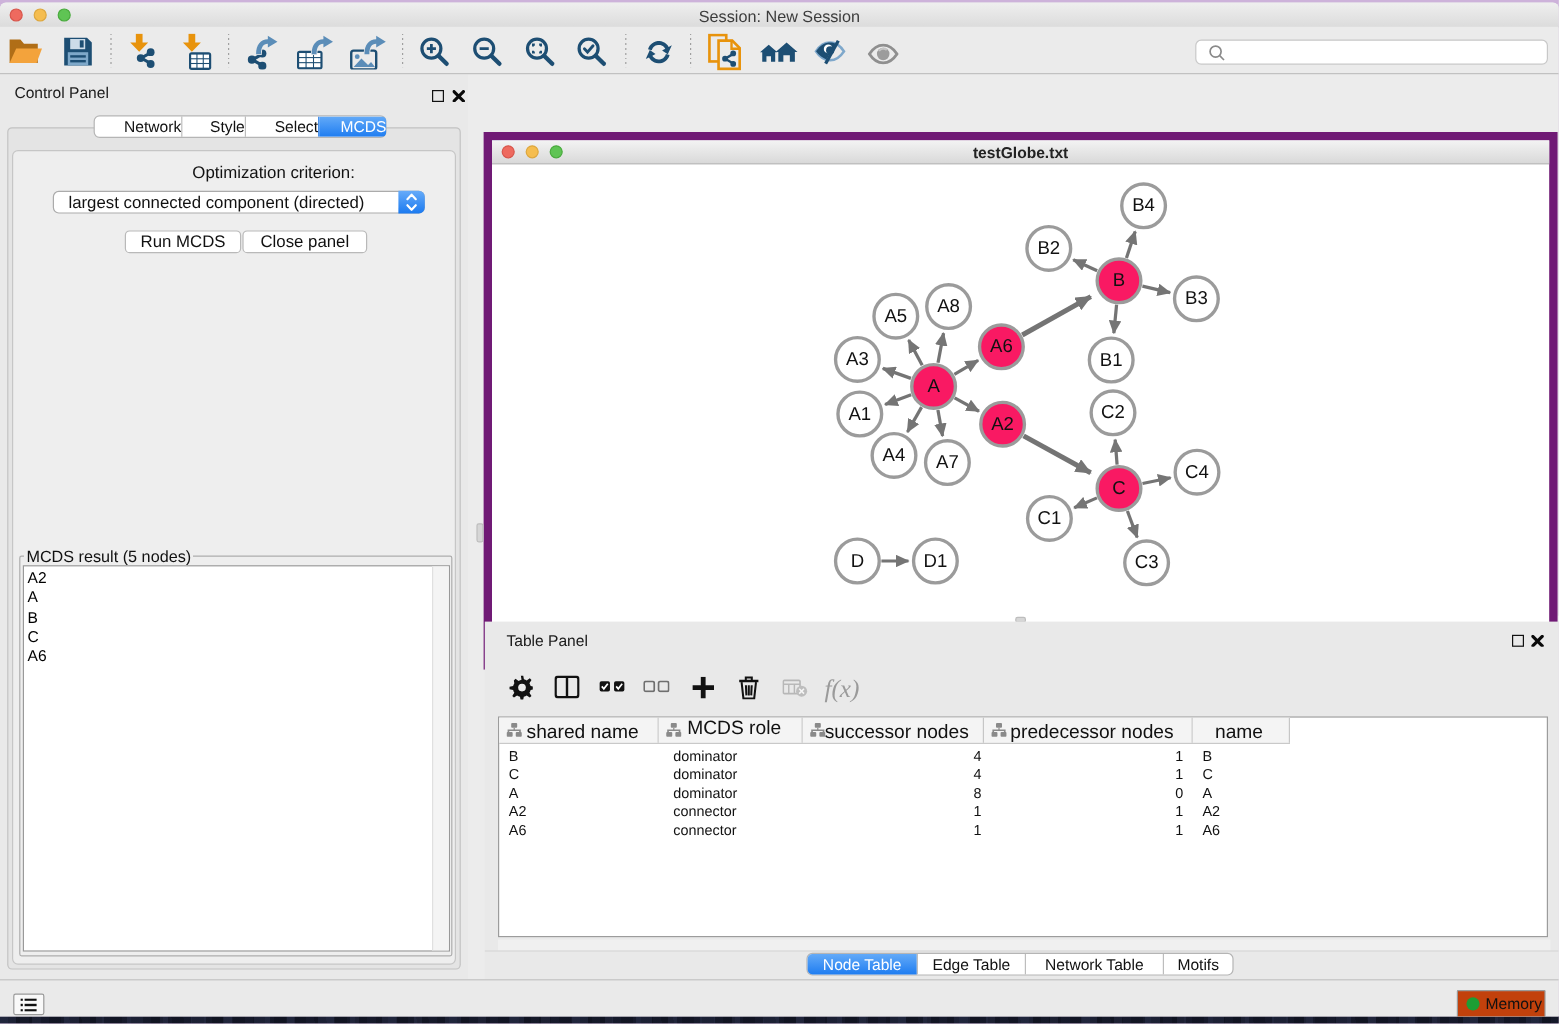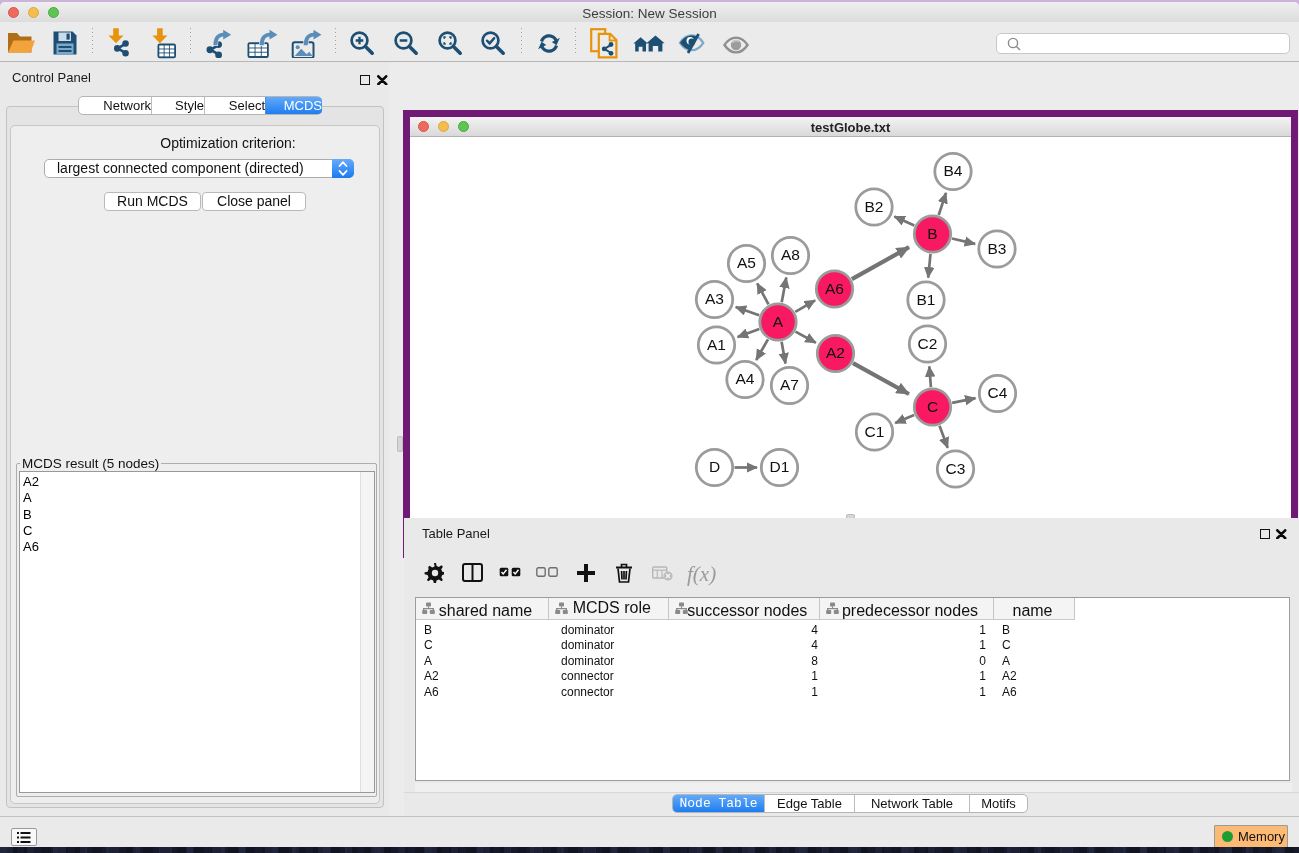--- a/index.html
+++ b/index.html
@@ -460,37 +460,37 @@
       <div class="td" style="left:8px;top:86.89999999999999px;">A6</div>
       <div class="td" style="left:145px;top:86.89999999999999px;">connector</div>
       <div class="td" style="left:256px;top:86.89999999999999px;width:146px;text-align:right;">1</div>
       <div class="td" style="left:422px;top:86.89999999999999px;width:148px;text-align:right;">1</div>
       <div class="td" style="left:586px;top:86.89999999999999px;">A6</div>
     </div>
     <div style="position:absolute;left:11px;top:265px;width:877px;height:9px;background:#f0f0f0;"></div>
     <div style="position:absolute;left:0;top:274px;width:895px;height:1px;background:#d8d8d8;"></div>
 
     <div style="position:absolute;left:268px;top:276px;width:356px;height:19px;background:#fff;border:1px solid #b5b5b5;border-radius:5px;">
-      <div class="btab" style="left:0;width:91px;border-left:none;background:linear-gradient(#63aaf8,#1f7df1);color:#fff;border-radius:4px 0 0 4px;font-family:Liberation Mono, monospace;">Node Table</div>
+      <div class="btab" style="left:0;width:91px;border-left:none;background:linear-gradient(#63aaf8,#1f7df1);color:#fff;border-radius:4px 0 0 4px;">Node Table</div>
       <div class="btab" style="left:91px;width:90px;">Edge Table</div>
       <div class="btab" style="left:181px;width:115px;">Network Table</div>
       <div class="btab" style="left:296px;width:58px;">Motifs</div>
     </div>
   </div>
   <div id="statusbar">
     <div style="position:absolute;left:11px;top:10.5px;width:26px;height:18.5px;background:#f9f9f9;border:1.3px solid #9a9a9a;border-radius:2px;">
       <svg width="14" height="11" viewBox="0 0 14 11" style="position:absolute;left:5px;top:3.5px;">
         <g fill="#111">
             <rect x="0" y="0" width="2" height="2"></rect>
             <rect x="0" y="4.5" width="2" height="2"></rect>
             <rect x="0" y="9" width="2" height="2"></rect>
         <rect x="3.5" y="0" width="10" height="2"></rect>
             <rect x="3.5" y="4.5" width="10" height="2"></rect>
             <rect x="3.5" y="9" width="10" height="2"></rect>
           </g>
       </svg>
     </div>
-    <div style="position:absolute;left:1214px;top:8px;width:74px;height:23px;background:#fdba74;border:1.5px solid #9a9a9a;border-radius:1px;">
+    <div style="position:absolute;left:1214px;top:8px;width:74px;height:23px;background:#c2410c;border:1.5px solid #9a9a9a;border-radius:1px;">
       <div style="position:absolute;left:7px;top:4.5px;width:11px;height:11px;border-radius:50%;background:#1d9e34;"></div>
       <div style="position:absolute;left:23px;top:2.5px;font-size:13px;color:#111;">Memory</div>
     </div>
   </div>
 </div>
 
 </body></html>

